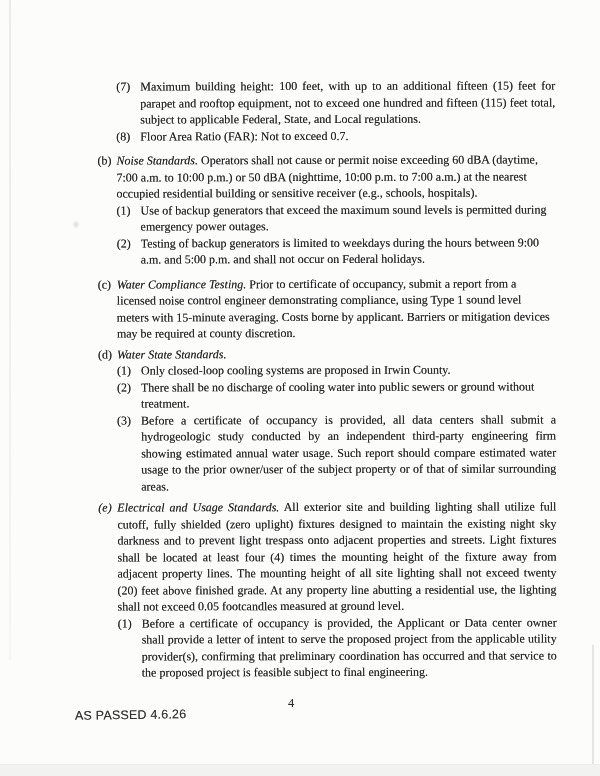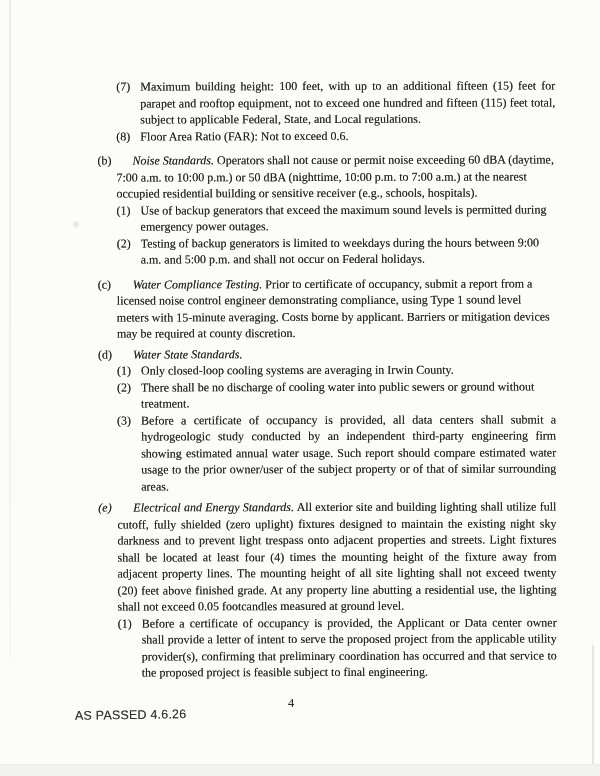--- a/index.html
+++ b/index.html
@@ -51,21 +51,21 @@
     line-height: 16.5px;
     transform: rotate(-0.15deg);
     text-shadow: 0 0 0.6px rgba(45,45,45,0.65);
   }
   .row { display: flex; align-items: flex-start; }
   .lbl-let { flex: 0 0 19px; }
   .lbl-num { flex: 0 0 24px; }
   .bd { flex: 1 1 auto; }
   .ind { margin-left: 19px; }
   .justify { text-align: justify; }
-  .hd { font-style: italic; margin-left: 16px; }
+  .hd { font-style: italic; }
   .it { font-style: italic; }
   .mt8 { margin-top: 8px; }
   .mt4 { margin-top: 4px; }
   .mt5 { margin-top: 5px; }
   
   .page-number {
     position: absolute;
     left: 288px; top: 696px;
     font-size: 12.5px;
     color: #2a2a2a;
@@ -94,21 +94,21 @@
 
   <div class="content">
 
     <div class="row ind">
       <span class="lbl-num">(7)</span>
       <div class="bd justify">Maximum building height: 100 feet, with up to an additional fifteen (15) feet for parapet and rooftop equipment, not to exceed one hundred and fifteen (115) feet total, subject to applicable Federal, State, and Local regulations.</div>
     </div>
 
     <div class="row ind">
       <span class="lbl-num">(8)</span>
-      <div class="bd">Floor Area Ratio (FAR): Not to exceed 0.6.</div>
+      <div class="bd">Floor Area Ratio (FAR): Not to exceed 0.7.</div>
     </div>
 
     <div class="mt8">
       <div class="row">
         <span class="lbl-let">(b)</span>
         <div class="bd">
           <i class="hd">Noise Standards.</i>
           <span>Operators shall not cause or permit noise exceeding 60 dBA (daytime, 7:00 a.m. to 10:00 p.m.) or 50 dBA (nighttime, 10:00 p.m. to 7:00 a.m.) at the nearest occupied residential building or sensitive receiver (e.g., schools, hospitals).</span>
         </div>
       </div>
@@ -137,38 +137,38 @@
     <div class="mt4">
       <div class="row">
         <span class="lbl-let">(d)</span>
         <div class="bd">
           <i class="hd">Water State Standards.</i>
         </div>
       </div>
       <div class="ind">
         <div class="row">
           <span class="lbl-num">(1)</span>
-          <div class="bd">Only closed-loop cooling systems are averaging in Irwin County.</div>
+          <div class="bd">Only closed-loop cooling systems are proposed in Irwin County.</div>
         </div>
         <div class="row">
           <span class="lbl-num">(2)</span>
           <div class="bd">There shall be no discharge of cooling water into public sewers or ground without treatment.</div>
         </div>
         <div class="row">
           <span class="lbl-num">(3)</span>
           <div class="bd justify">Before a certificate of occupancy is provided, all data centers shall submit a hydrogeologic study conducted by an independent third-party engineering firm showing estimated annual water usage. Such report should compare estimated water usage to the prior owner/user of the subject property or of that of similar surrounding areas.</div>
         </div>
       </div>
     </div>
 
     <div class="mt5">
       <div class="row">
         <span class="lbl-let it">(e)</span>
         <div class="bd justify">
-          <i class="hd">Electrical and Energy Standards.</i>
+          <i class="hd">Electrical and Usage Standards.</i>
           <span>All exterior site and building lighting shall utilize full cutoff, fully shielded (zero uplight) fixtures designed to maintain the existing night sky darkness and to prevent light trespass onto adjacent properties and streets. Light fixtures shall be located at least four (4) times the mounting height of the fixture away from adjacent property lines. The mounting height of all site lighting shall not exceed twenty (20) feet above finished grade. At any property line abutting a residential use, the lighting shall not exceed 0.05 footcandles measured at ground level.</span>
         </div>
       </div>
       <div class="ind">
         <div class="row">
           <span class="lbl-num">(1)</span>
           <div class="bd justify">Before a certificate of occupancy is provided, the Applicant or Data center owner shall provide a letter of intent to serve the proposed project from the applicable utility provider(s), confirming that preliminary coordination has occurred and that service to the proposed project is feasible subject to final engineering.</div>
         </div>
       </div>
     </div>

